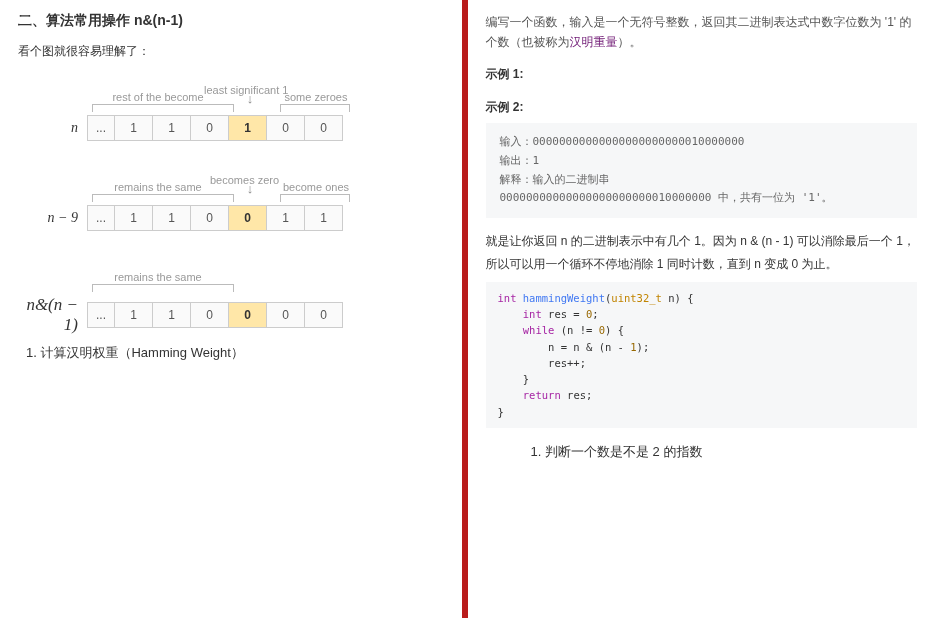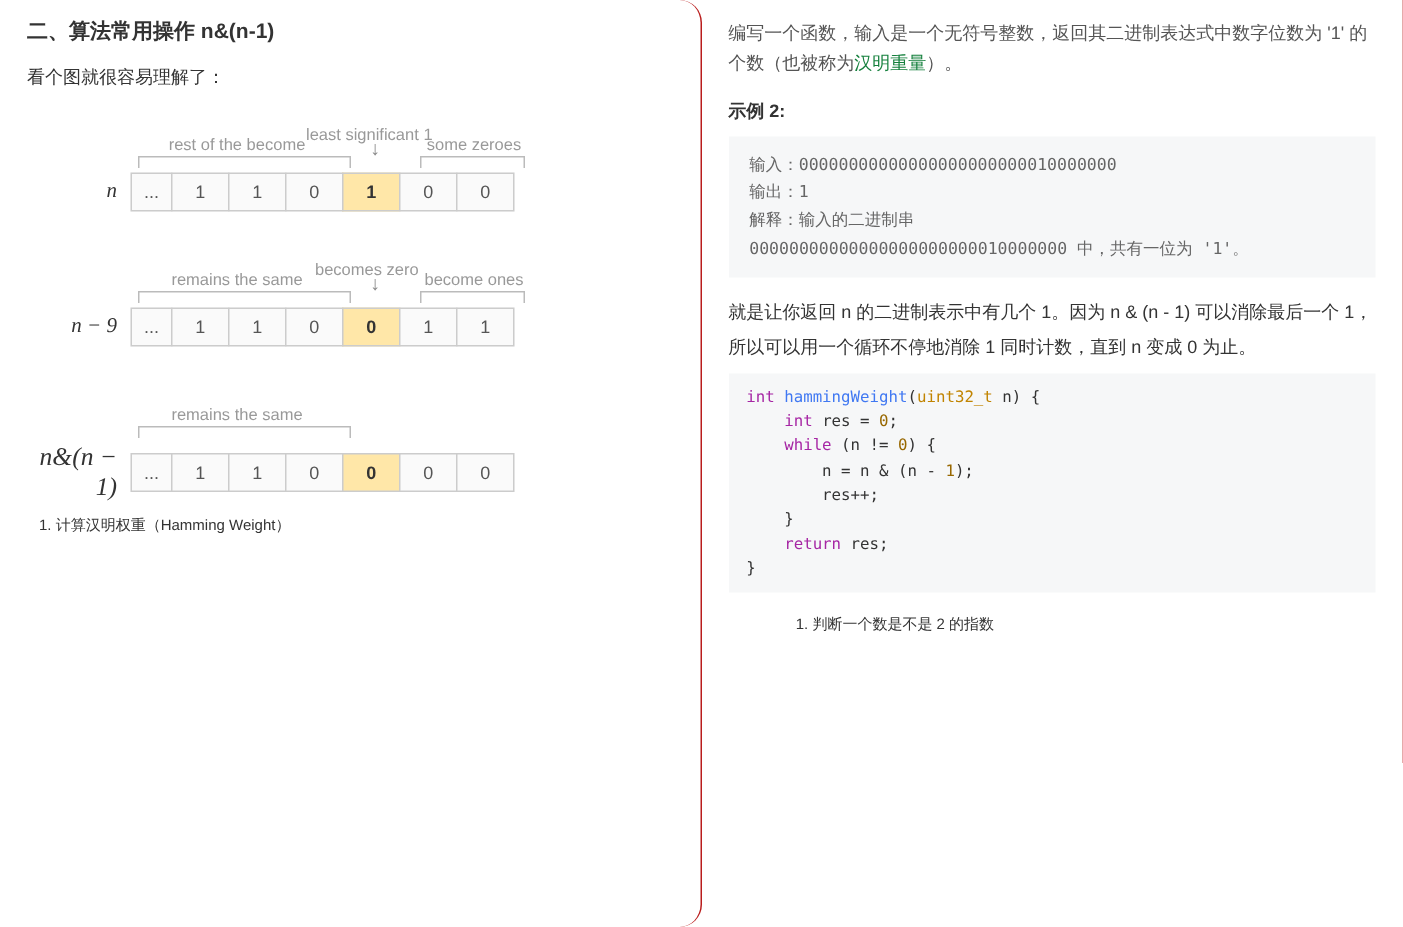--- a/index.html
+++ b/index.html
@@ -11,22 +11,21 @@
       display: flex;
       color: #333;
       font-size: 12px;
     }
     .col {
       padding: 12px 18px;
       overflow: hidden;
     }
     .col-left {
       width: 50%;
-      border-right: 1px solid #b91c1c;
-      border-radius: 15px;
+      border-right: 6px solid #b91c1c;
     }
     .col-right {
       width: 50%;
       background: #fff;
     }
     h3 {
       font-size: 14px;
       font-weight: 700;
       margin-bottom: 10px;
     }
@@ -87,27 +86,27 @@
       color: #555;
       background: #fafafa;
     }
     .cell.small { width: 28px; }
     .cell.hl {
       background: #ffe7a8;
       font-weight: 700;
       color: #333;
     }
     .list-item {
-      font-size: 10px;
+      font-size: 13px;
       margin: 6px 0 0 8px;
     }
 
     
     .problem p { color: #555; line-height: 1.7; }
-    .link { color: #15803d; }
+    .link { color: #701a75; }
     .example-title {
       font-weight: 600;
       font-size: 12px;
       margin: 10px 0 5px;
     }
     .codebox {
       background: #f6f7f8;
       padding: 10px 14px;
       font-family: Consolas, monospace;
       font-size: 11px;
@@ -234,20 +233,21 @@
   <p class="list-item">1. 计算汉明权重（Hamming Weight）</p>
 </div>
 
 <div class="col col-right">
   <div class="problem">
     <p>
       <span>编写一个函数，输入是一个无符号整数，返回其二进制表达式中数字位数为 '1' 的个数（也被称为</span><span class="link">汉明重量</span><span>）。</span>
     </p>
   </div>
 
+  <p class="example-title">示例 1:</p>
 
   <p class="example-title">示例 2:</p>
   <div class="codebox"><span class="lbl">输入：</span><span>00000000000000000000000010000000</span>
 <span class="lbl">输出：</span><span>1</span>
 <span class="lbl">解释：</span><span>输入的二进制串</span>
 <span>00000000000000000000000010000000 中，共有一位为 '1'。</span></div>
 
   <p style="margin-top:12px;color:#333;">就是让你返回 n 的二进制表示中有几个 1。因为 n &amp; (n - 1) 可以消除最后一个 1，所以可以用一个循环不停地消除 1 同时计数，直到 n 变成 0 为止。</p>
 
   <div class="codebox2"><span class="kw">int</span> <span class="fn">hammingWeight</span>(<span class="ty">uint32_t</span> n) {

